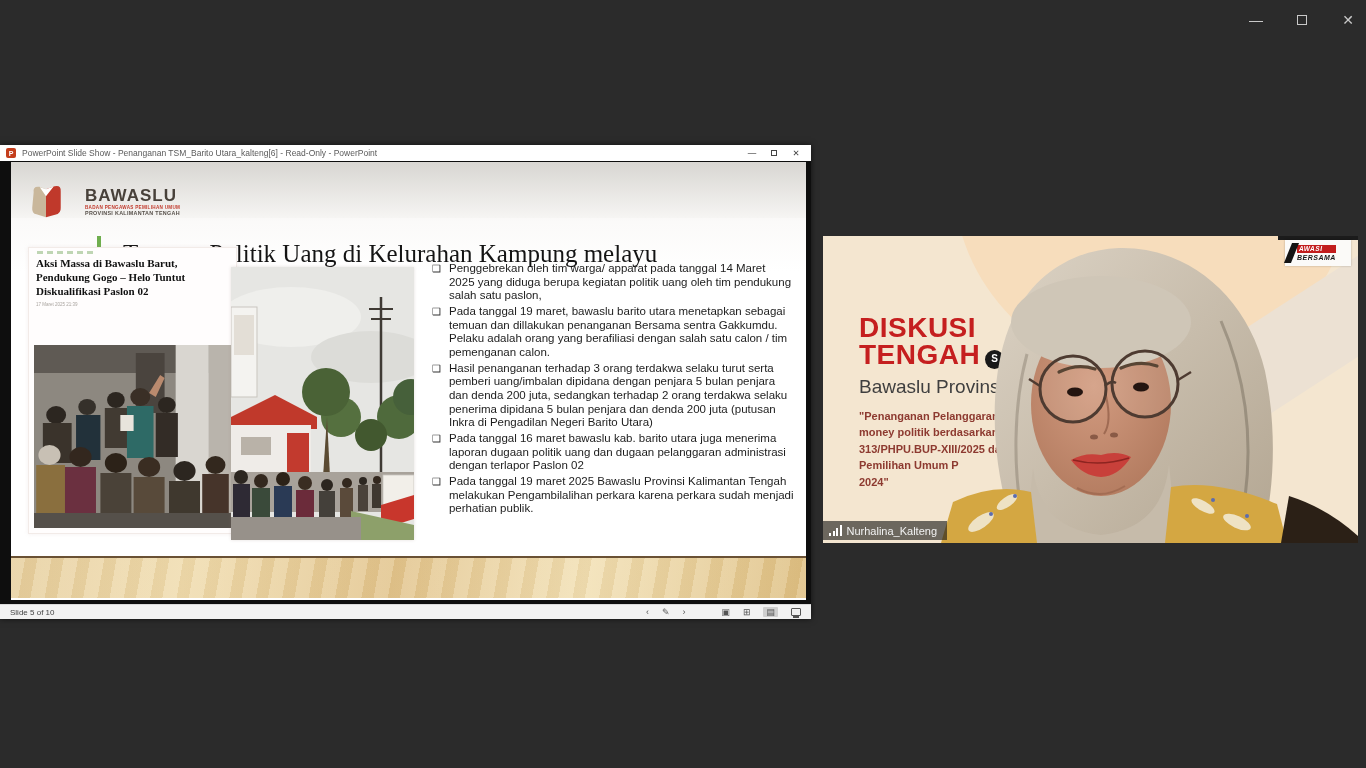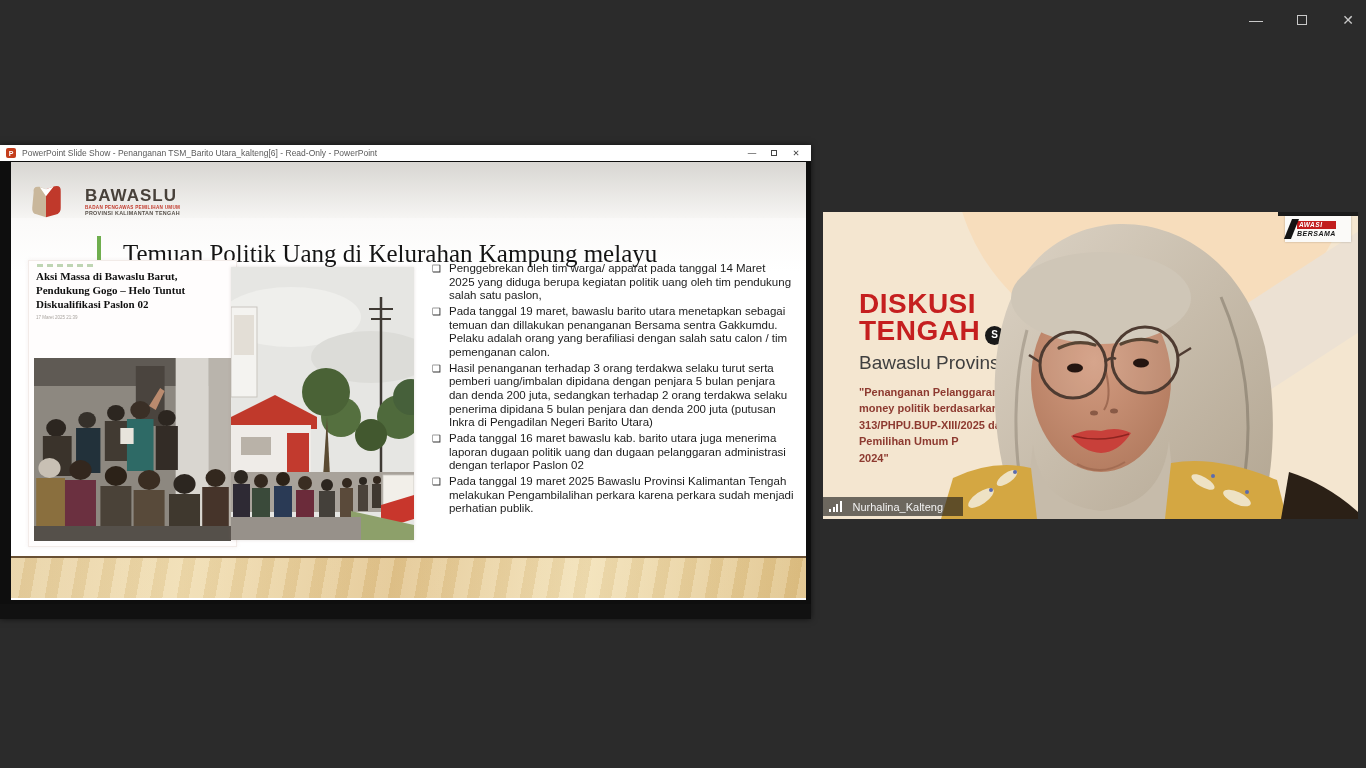--- a/index.html
+++ b/index.html
@@ -30,21 +30,21 @@
   .bawaslu-text .nm { font-size:17px; font-weight:bold; color:#48413a; letter-spacing:1px; line-height:1; }
   .bawaslu-text .s1 { font-size:4.6px; font-weight:bold; color:#c0392b; letter-spacing:0.3px; margin-top:1px; }
   .bawaslu-text .s2 { font-size:5.4px; font-weight:bold; color:#57504a; letter-spacing:0.3px; }
 
   
   .slide-title-row { position:absolute; left:86px; top:74px; display:flex; align-items:center; }
   .green-bar { width:4px; height:36px; background:#6fae4e; margin-right:22px; }
   .slide-title { font-family:"Liberation Serif", serif; font-size:25px; color:#141414; font-weight:400; white-space:nowrap; }
 
   
-  .news-card { position:absolute; left:17px; top:98px; width:209px; height:287px; background:#fffdfd; border:1px solid #f2ebe8; box-shadow:0 0 4px rgba(180,150,150,0.15); }
+  .news-card { position:absolute; left:17px; top:85px; width:209px; height:287px; background:#fffdfd; border:1px solid #f2ebe8; box-shadow:0 0 4px rgba(180,150,150,0.15); }
   .news-card .green-ticks { height:3px; margin:3px 8px 0; background:repeating-linear-gradient(90deg,#7fae6a 0 6px, transparent 6px 10px); opacity:0.5; width:60px; }
   .news-headline { font-family:"Liberation Serif", serif; font-weight:bold; font-size:11px; line-height:1.25; color:#101010; padding:3px 7px 0 7px; }
   .news-date { font-size:4.5px; color:#a9a49f; padding:4px 7px 0 7px; }
   .news-photo { position:absolute; left:5px; right:5px; bottom:5px; height:183px; overflow:hidden; }
   .news-photo svg { width:100%; height:100%; display:block; }
 
   
   .street-photo { position:absolute; left:220px; top:105px; width:183px; height:273px; overflow:hidden; box-shadow:0 0 3px rgba(150,130,120,0.25); }
   .street-photo svg { width:100%; height:100%; display:block; }
 
@@ -64,41 +64,41 @@
   
   .ppt-statusbar { height:15px; background:#f2f2f2; border-top:1px solid #d9d9d9; display:flex; align-items:center; padding:0 10px; font-size:8px; color:#444; }
   .status-left { margin-right:auto; }
   .nav-group { display:flex; align-items:center; gap:13px; font-size:9px; color:#555; }
   .nav-group .gap { width:10px; }
   .nav-active { background:#cfcfcf; padding:0 3px; border-radius:1px; }
   .icon-monitor { width:10px; height:8px; border:1px solid #555; border-radius:1px; position:relative; display:inline-block; }
   .icon-monitor::after { content:""; position:absolute; bottom:-3px; left:50%; transform:translateX(-50%); width:6px; height:2px; background:#555; }
 
   
-  .video-window { position:absolute; left:823px; top:212px; width:535px; height:307px; background:#f4e6d0; overflow:hidden; }
+  .video-window { position:absolute; left:823px; top:236px; width:535px; height:307px; background:#f4e6d0; overflow:hidden; }
   .peach-circle { position:absolute; left:130px; top:-260px; width:400px; height:400px; border-radius:50%; background:#f7ddbc; }
   .beige-stripe { position:absolute; left:180px; top:250px; width:560px; height:85px; background:#ece1d3; transform:rotate(-33deg); transform-origin:left top; }
 
   .poster-text { position:absolute; left:36px; top:78px; width:280px; }
   .poster-title { font-size:28px; font-weight:800; color:#c51f1f; line-height:0.98; letter-spacing:0.5px; }
   .poster-badge { display:inline-flex; width:19px; height:19px; border-radius:50%; background:#191919; color:#fff; font-size:10px; font-weight:bold; align-items:center; justify-content:center; vertical-align:2px; margin-left:5px; }
   .poster-subtitle { font-size:19px; color:#3f3f3f; margin-top:7px; }
   .poster-quote { margin-top:10px; font-size:11px; font-weight:bold; color:#8d3a30; line-height:1.5; }
 
   .person-layer { position:absolute; inset:0; pointer-events:none; }
   .person-layer svg { width:100%; height:100%; display:block; }
 
   .awasi-logo { position:absolute; top:4px; right:7px; width:66px; height:26px; background:#fbfaf8; display:flex; align-items:center; padding:2px 3px; gap:2px; box-shadow:0 0 2px rgba(0,0,0,0.25); }
   .awasi-slash { width:7px; height:20px; background:#141414; transform:skewX(-22deg); flex:0 0 auto; }
   .awasi-lines { display:flex; flex-direction:column; line-height:1; }
   .awasi-l1 { background:#c21d1d; color:#fff; font-size:6.5px; font-weight:bold; font-style:italic; padding:1px 2px; letter-spacing:0.5px; }
   .awasi-l2 { color:#171717; font-size:7px; font-weight:bold; font-style:italic; letter-spacing:0.5px; margin-top:1px; }
   .video-topbar { position:absolute; top:0; right:0; width:80px; height:4px; background:#1b1b1b; }
 
-  .name-tag { position:absolute; left:0; bottom:3px; height:19px; background:rgba(25,25,25,0.62); display:flex; align-items:center; gap:11px; padding:0 20px 0 6px; }
+  .name-tag { position:absolute; left:0; bottom:3px; height:19px; background:rgba(25,25,25,0.62); display:flex; align-items:center; gap:5px; padding:0 10px 0 6px; }
   .name-tag-text { color:#f2f2f2; font-size:11px; }
   .signal-bars { display:flex; align-items:flex-end; gap:1.5px; height:11px; }
   .signal-bars span { width:2px; background:#fff; display:block; }
   .sb1{height:3px} .sb2{height:5px} .sb3{height:8px} .sb4{height:11px}
 </style>
 </head>
 <body>
 
 <div class="desktop">
 
@@ -249,20 +249,33 @@
           <li>
             <span class="bullet-glyph">❑</span>
             <span>Pada tanggal 19 maret 2025 Bawaslu Provinsi Kalimantan Tengah melakukan Pengambilalihan perkara karena perkara sudah menjadi perhatian publik.</span>
             </li>
         </ul>
 
         <div class="wood-strip"></div>
       </div>
     </div>
 
+    <div class="ppt-statusbar">
+      <span class="status-left">Slide 5 of 10</span>
+      <div class="nav-group">
+        <span>‹</span>
+        <span>✎</span>
+        <span>›</span>
+        <span class="gap"></span>
+        <span>▣</span>
+        <span>⊞</span>
+        <span class="nav-active">▤</span>
+        <span class="icon-monitor"></span>
+      </div>
+    </div>
   </div>
 
   <div class="video-window">
     <div class="peach-circle"></div>
     <div class="beige-stripe"></div>
 
     <div class="poster-text">
       <div class="poster-title">DISKUSI</div>
       <div class="poster-title"><span>TENGAH</span><span class="poster-badge">S</span></div>
       <div class="poster-subtitle">Bawaslu Provinsi J</div>

